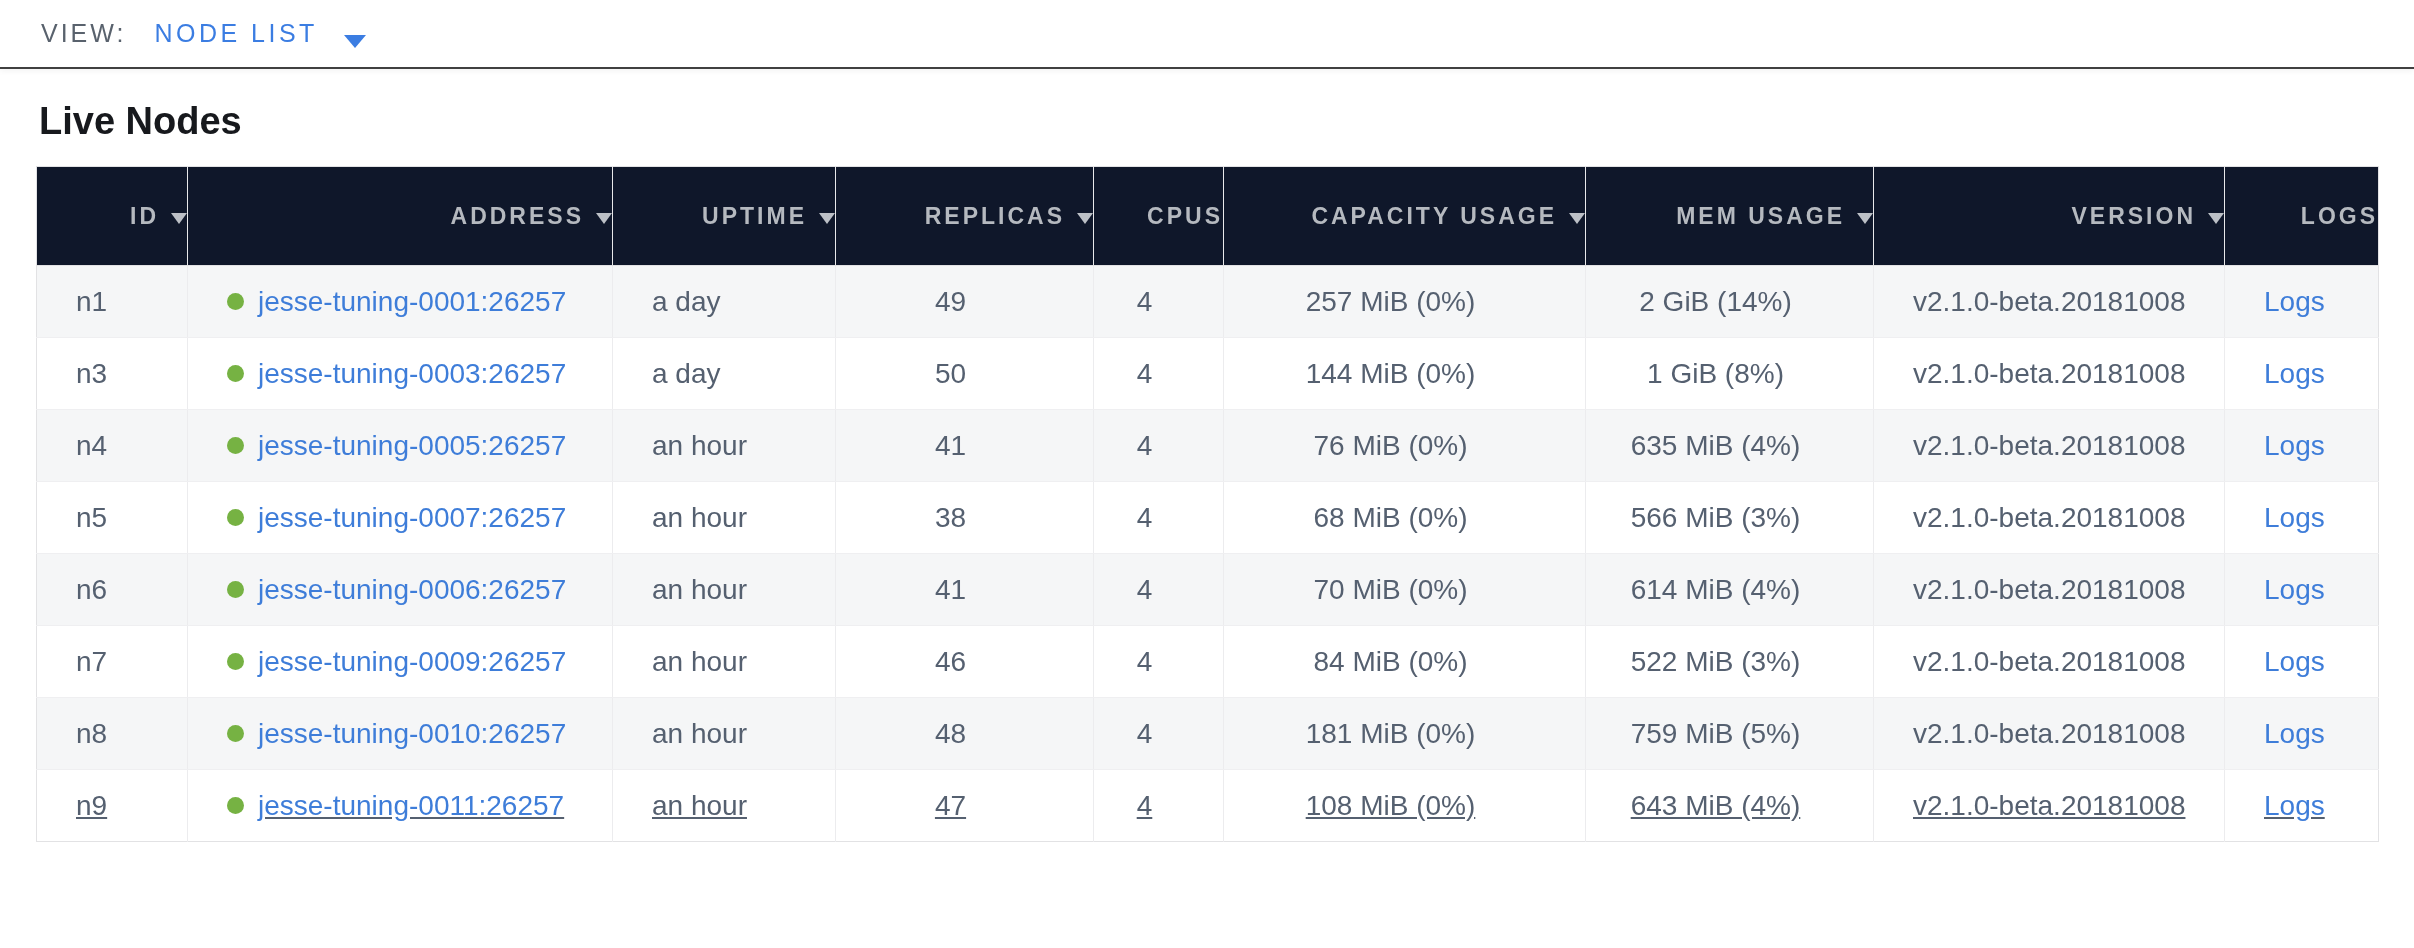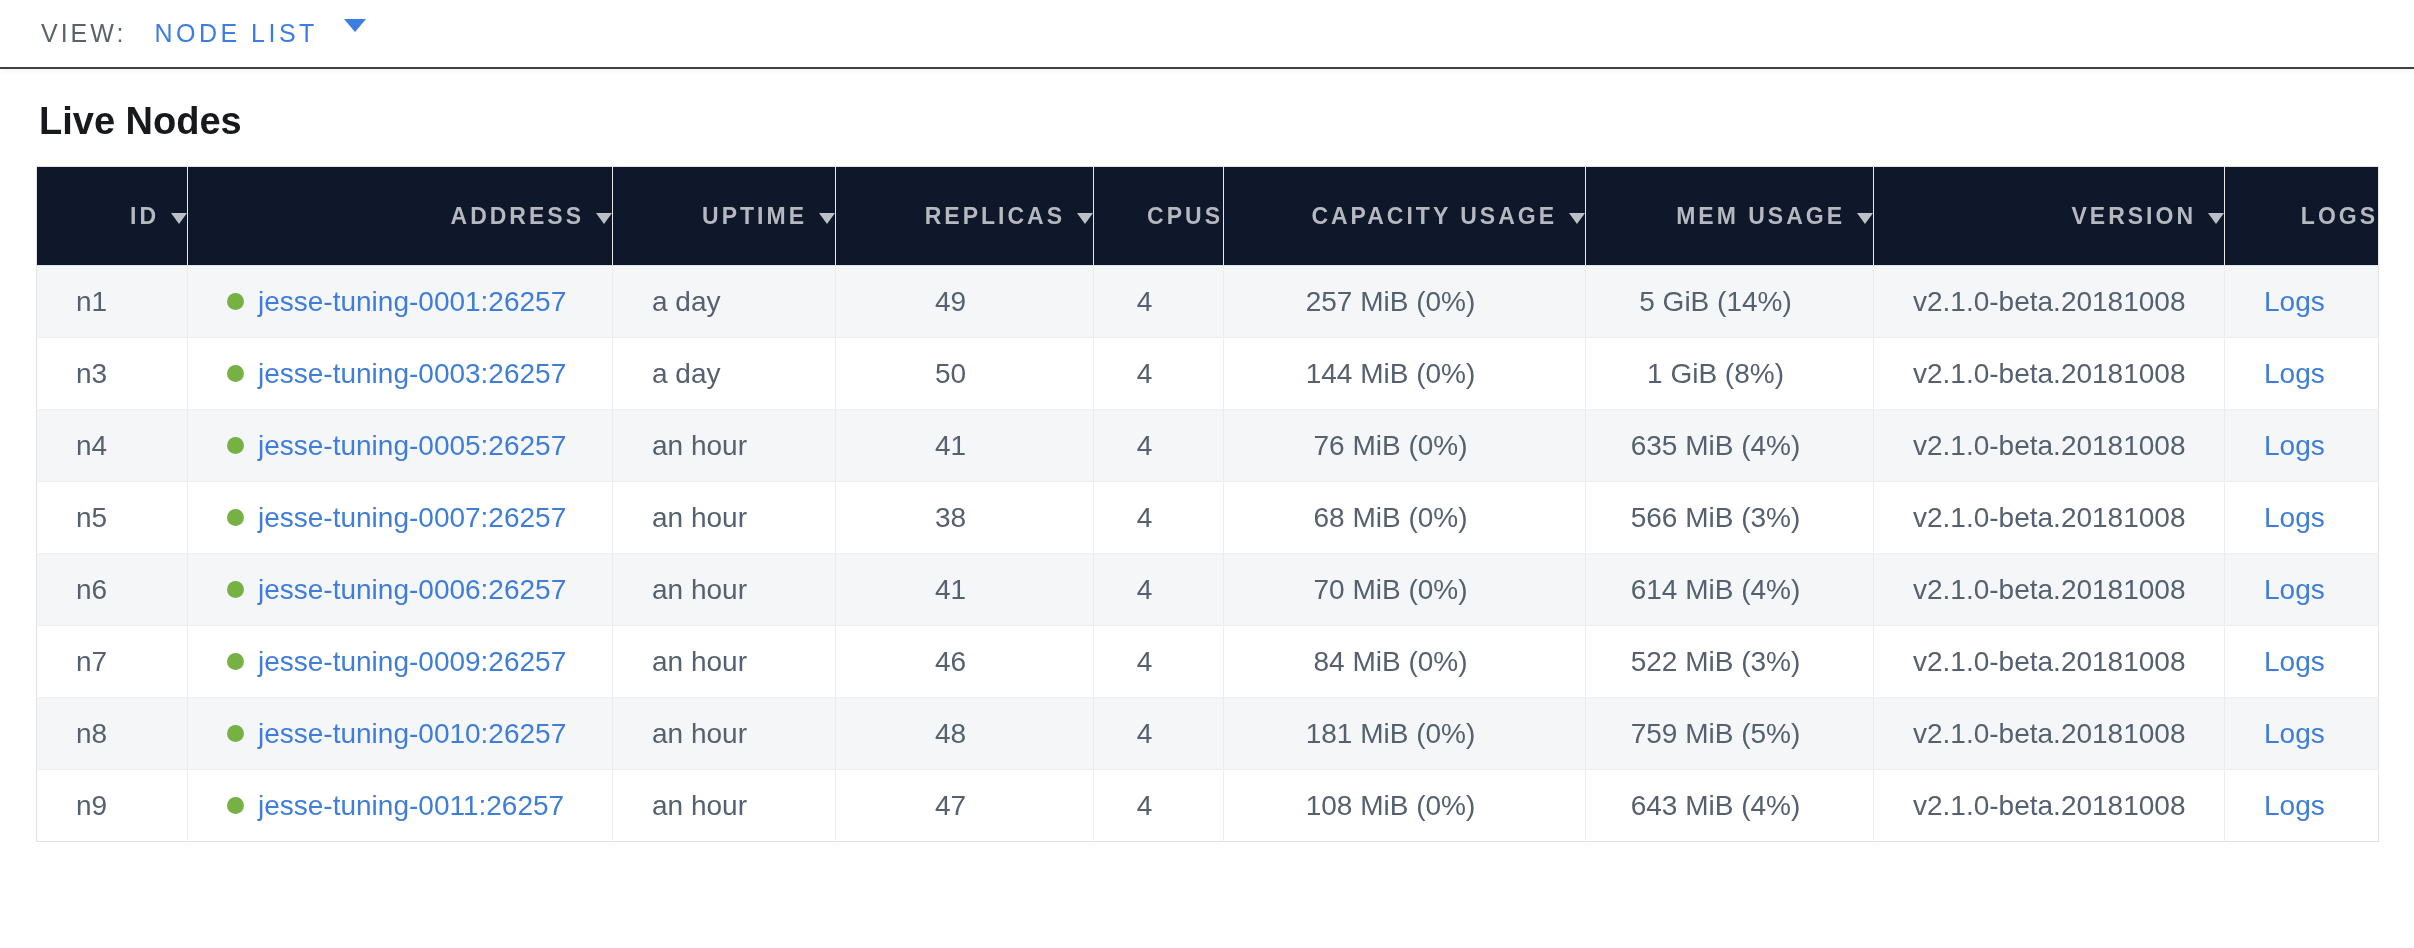--- a/index.html
+++ b/index.html
@@ -28,21 +28,21 @@
     padding-left: 41px;
   }
   .view-label {
     font-size: 25px;
     letter-spacing: 3px;
     color: #59626d;
   }
   .view-select {
     margin-left: 28px;
     display: flex;
-    align-items: flex-start;
+    align-items: flex-end;
     cursor: pointer;
   }
   .view-select-value {
     font-size: 25px;
     letter-spacing: 3.5px;
     font-weight: 500;
     color: var(--accent);
   }
   .caret-down {
     margin-left: 26px;
@@ -108,21 +108,21 @@
     font-size: 28px;
     color: var(--cell-text);
     background: #fff;
     border-right: 1px solid #ececee;
     border-bottom: 1px solid #efeff1;
     white-space: nowrap;
     overflow: hidden;
   }
   td:last-child { border-right: none; }
   tbody tr:nth-child(odd) td { background: #f5f6f7; }
-  tbody tr:last-child td { border-bottom: none; }
+  tbody tr:last-child td { border-bottom: none; text-decoration: underline; }
   td.align-right {
     text-align: center;
     padding-left: 0;
     padding-right: 28px;
   }
   .status-dot {
     display: inline-block;
     width: 17px; height: 17px;
     border-radius: 50%;
     background: var(--dot);
@@ -175,21 +175,21 @@
       </tr>
   </thead>
   <tbody>
       <tr>
         <td class="col-id">n1</td>
         <td class="col-address"><span class="status-dot"></span><a class="address-link" href="#">jesse-tuning-0001:26257</a></td>
         <td class="col-uptime">a day</td>
         <td class="col-replicas align-right">49</td>
         <td class="col-cpus align-right">4</td>
         <td class="col-capacity_usage align-right">257 MiB (0%)</td>
-        <td class="col-mem_usage align-right">5 GiB (14%)</td>
+        <td class="col-mem_usage align-right">2 GiB (14%)</td>
         <td class="col-version">v2.1.0-beta.20181008</td>
         <td class="col-logs"><a class="logs-link" href="#">Logs</a></td>
       </tr>
       <tr>
         <td class="col-id">n3</td>
         <td class="col-address"><span class="status-dot"></span><a class="address-link" href="#">jesse-tuning-0003:26257</a></td>
         <td class="col-uptime">a day</td>
         <td class="col-replicas align-right">50</td>
         <td class="col-cpus align-right">4</td>
         <td class="col-capacity_usage align-right">144 MiB (0%)</td>

